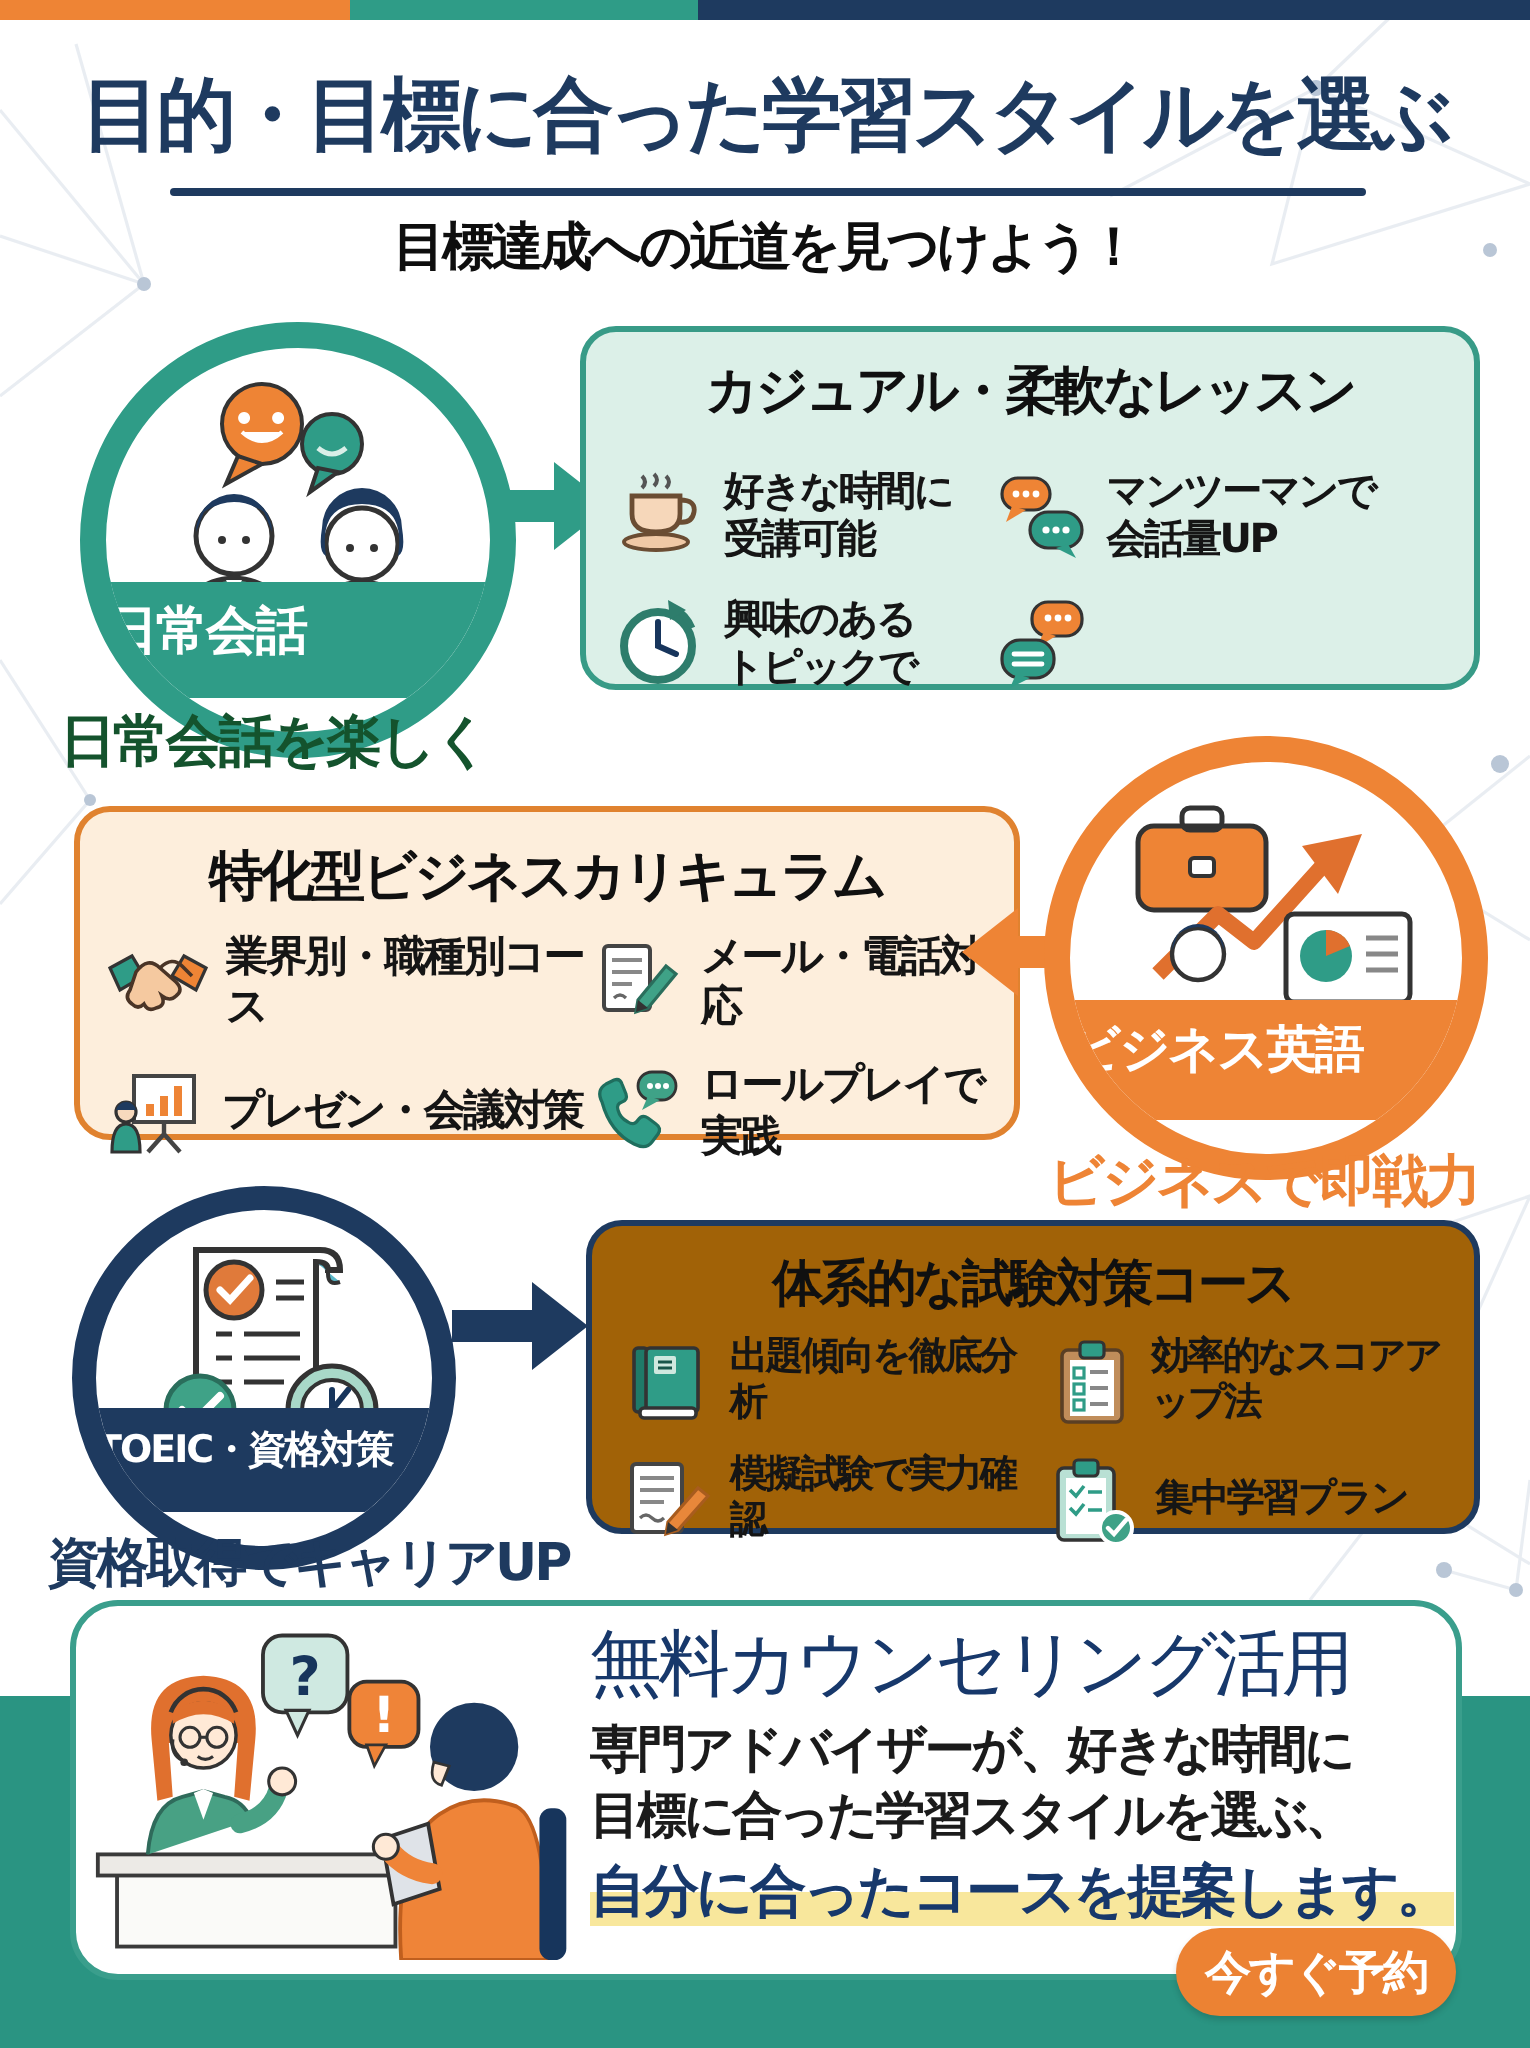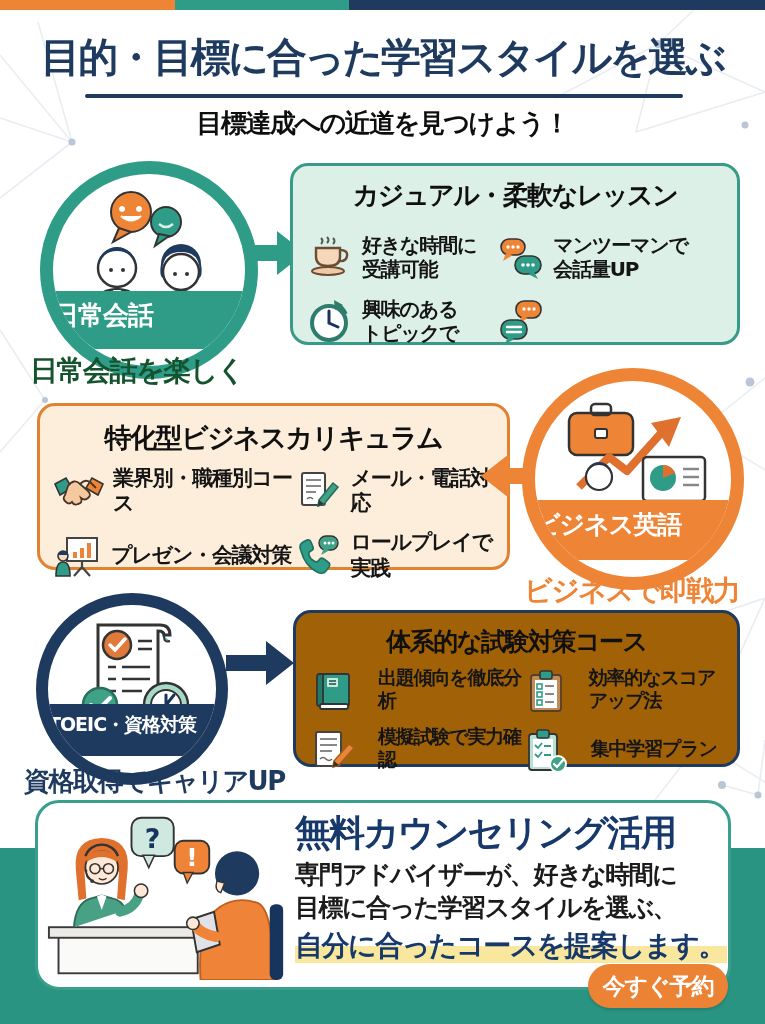--- a/index.html
+++ b/index.html
@@ -46,35 +46,35 @@
   .panel-lav .panel-title{font-size:25px;margin-top:2px;}
   .grid{display:grid;margin-top:20px;}
   .panel-mint .grid{grid-template-columns:46% 54%;row-gap:16px;}
   .panel-peach .grid{grid-template-columns:55% 45%;row-gap:14px;margin-top:10px;}
   .panel-lav .grid{grid-template-columns:52% 48%;row-gap:13px;margin-top:10px;}
   .item{display:flex;align-items:center;gap:9px;}
   .item svg{flex:0 0 auto;}
   .item .txt{font-weight:800;line-height:1.2;letter-spacing:-1.2px;color:#151515;}
   .panel-mint .txt{font-size:20px;}
   .panel-peach .txt{font-size:21px;}
-  .panel-lav .txt{font-size:19px;margin-left:13px;}
+  .panel-lav .txt{font-size:19px;}
   .txt span{display:block;}
   .txt span:empty{display:none;}
   
   .tagline{font-weight:900;letter-spacing:-1.5px;}
   .tag1{left:30px;top:352px;font-size:28px;color:#14532d;}
   .tag2{left:524px;top:572px;font-size:28px;color:var(--orange);}
   .tag3{left:24px;top:764px;font-size:26px;color:var(--navy);}
   
   .teal-band{left:0;top:848px;width:765px;height:176px;background:#2a9482;}
   .footer-card{left:35px;top:800px;width:696px;height:190px;background:#ffffff;
     border:3px solid #3a9e8c;border-radius:24px;box-sizing:border-box;}
   .footer-illu{left:47px;top:812px;}
   .footer-text{left:295px;top:812px;width:440px;}
-  .footer-title{font-size:36px;font-weight:700;letter-spacing:-2px;color:#17386b;line-height:1.15;}
+  .footer-title{font-size:36px;font-weight:400;letter-spacing:-2px;color:#17386b;line-height:1.15;}
   .footer-body{margin-top:6px;font-size:25px;font-weight:700;letter-spacing:-1.5px;color:#1b1b1b;line-height:1.3;}
   .footer-highlight{display:inline-block;margin-top:4px;font-size:28px;font-weight:900;letter-spacing:-1.5px;color:#17386b;
     background:linear-gradient(transparent 52%, #f8e79c 52%);padding-right:2px;line-height:1.25;}
   .cta-button{left:588px;top:964px;width:140px;height:44px;background:#ec8233;border:none;border-radius:22px;
     color:#fff;font-size:23px;font-weight:800;letter-spacing:-1px;cursor:pointer;
     font-family:inherit;display:flex;align-items:center;justify-content:center;
     box-shadow:0 2px 3px rgba(0,0,0,.15);}
 </style>
 </head>
 <body>

